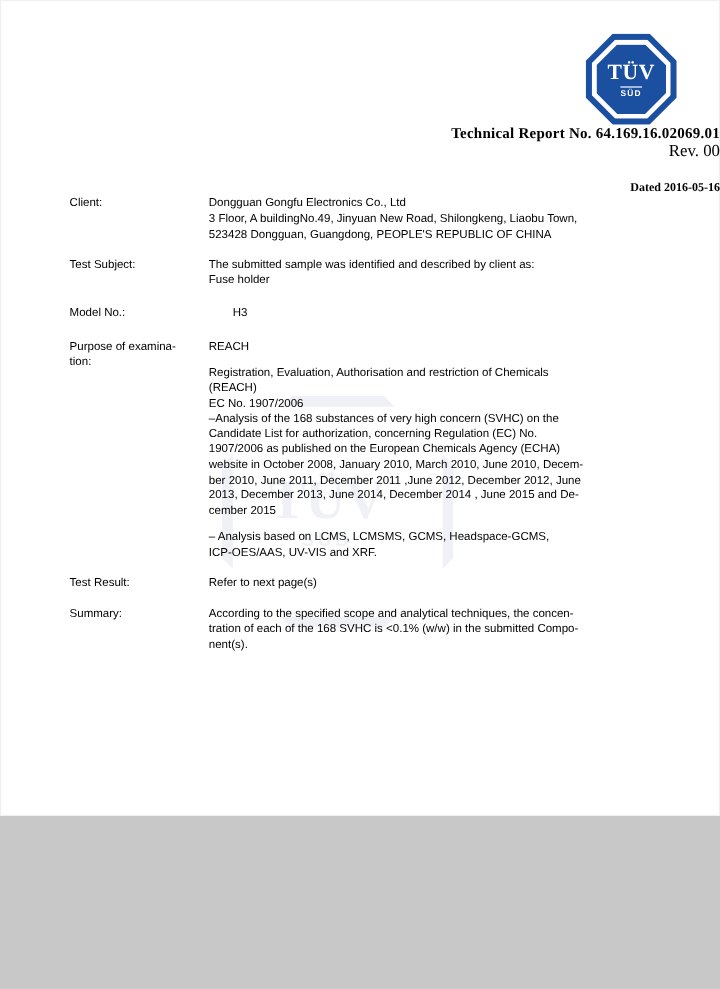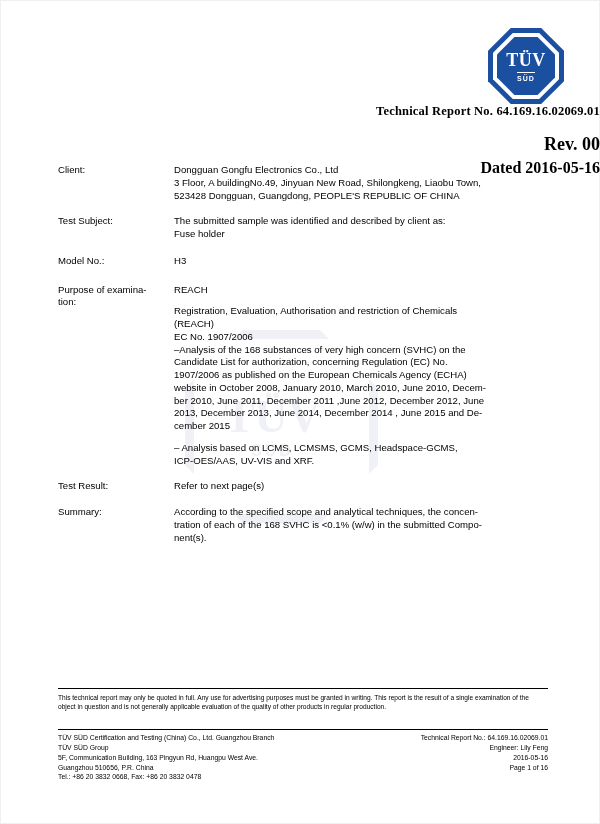--- a/index.html
+++ b/index.html
@@ -9,21 +9,21 @@
   }
   body {
     width: 600px;
     height: 824px;
     overflow: hidden;
     font-family: "Liberation Sans", sans-serif;
   }
   .page {
     position: relative;
     width: 600px;
-    height: 824px;
+    height: 680px;
     background: #ffffff;
     box-sizing: border-box;
     overflow: hidden;
   }
   
   .logo-wrap {
     position: absolute;
     top: 28px;
     right: 36px;
     width: 76px;
@@ -119,28 +119,28 @@
     text-align: right;
     font-family: "Liberation Serif", serif;
     color: #000;
   }
   .title-line1 {
     font-size: 12.5px;
     font-weight: bold;
     letter-spacing: 0.2px;
   }
   .title-line2 {
-    font-size: 18px;
-    font-weight: bold;
-    margin-top: 15px;
+    font-size: 14px;
+    font-weight: normal;
+    margin-top: 0;
   }
   .title-line3 {
-    font-size: 16px;
-    font-weight: bold;
-    margin-top: 4px;
+    font-size: 10px;
+    font-weight: bold;
+    margin-top: 16px;
     padding-left: 30px;
   }
   
   .body-area {
     position: absolute;
     top: 164px;
     left: 58px;
     width: 490px;
     font-size: 9.6px;
     color: #000;
@@ -247,21 +247,21 @@
     </div>
 
     <div class="row" style="margin-top:12px;">
       <div class="row-label">Test Subject:</div>
       <div class="row-value">
         <p>The submitted sample was identified and described by client as:</p>
         <p>Fuse holder</p>
       </div>
     </div>
 
-    <div class="row" style="margin-top:14px;">
+    <div class="row" style="margin-top:14px;gap:20px;">
       <div class="row-label">Model No.:</div>
       <div class="row-value">
         <p>H3</p>
       </div>
     </div>
 
     <div class="row" style="margin-top:16px;">
       <div class="row-label" style="white-space:pre-line;">Purpose of examina-
 tion:</div>
       <div class="row-value">

